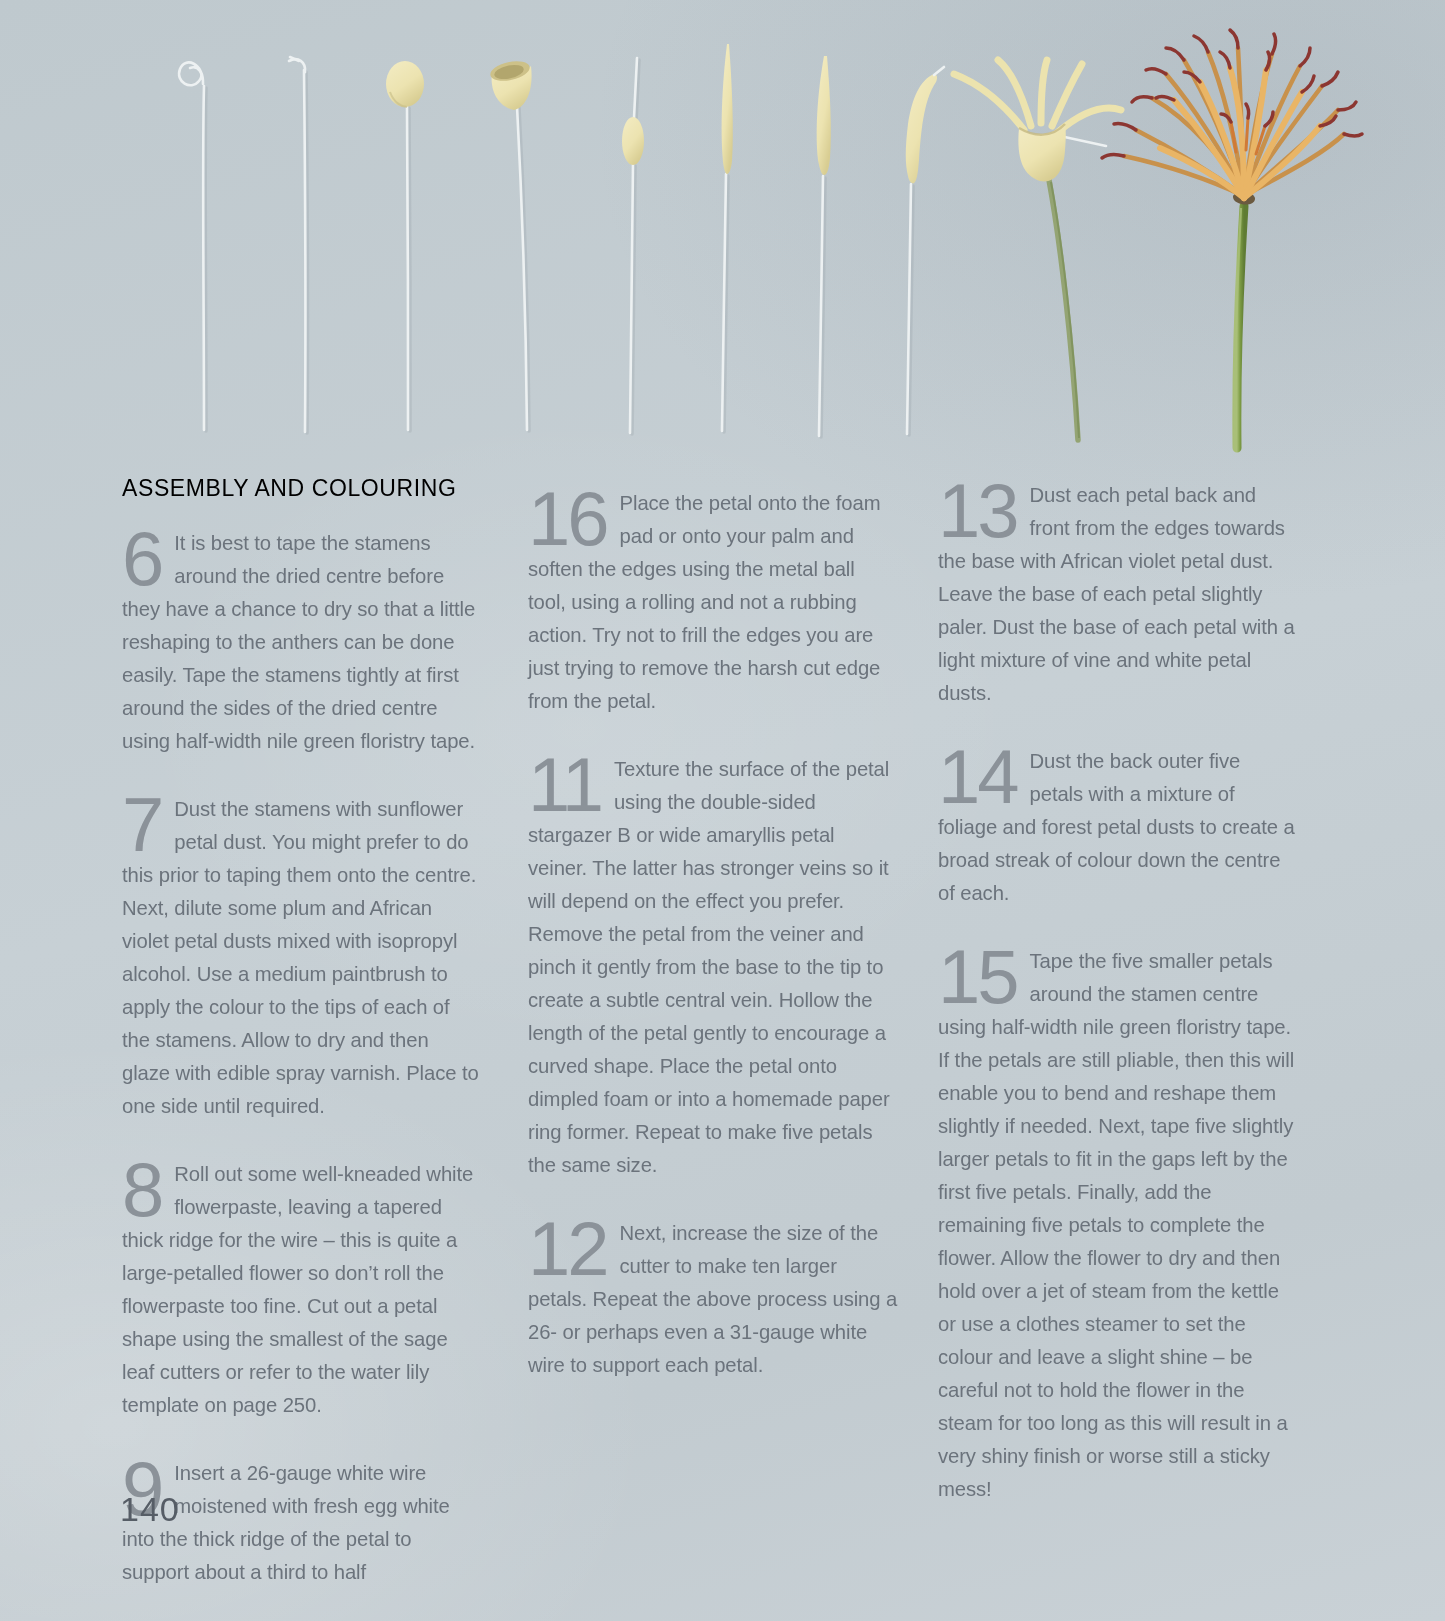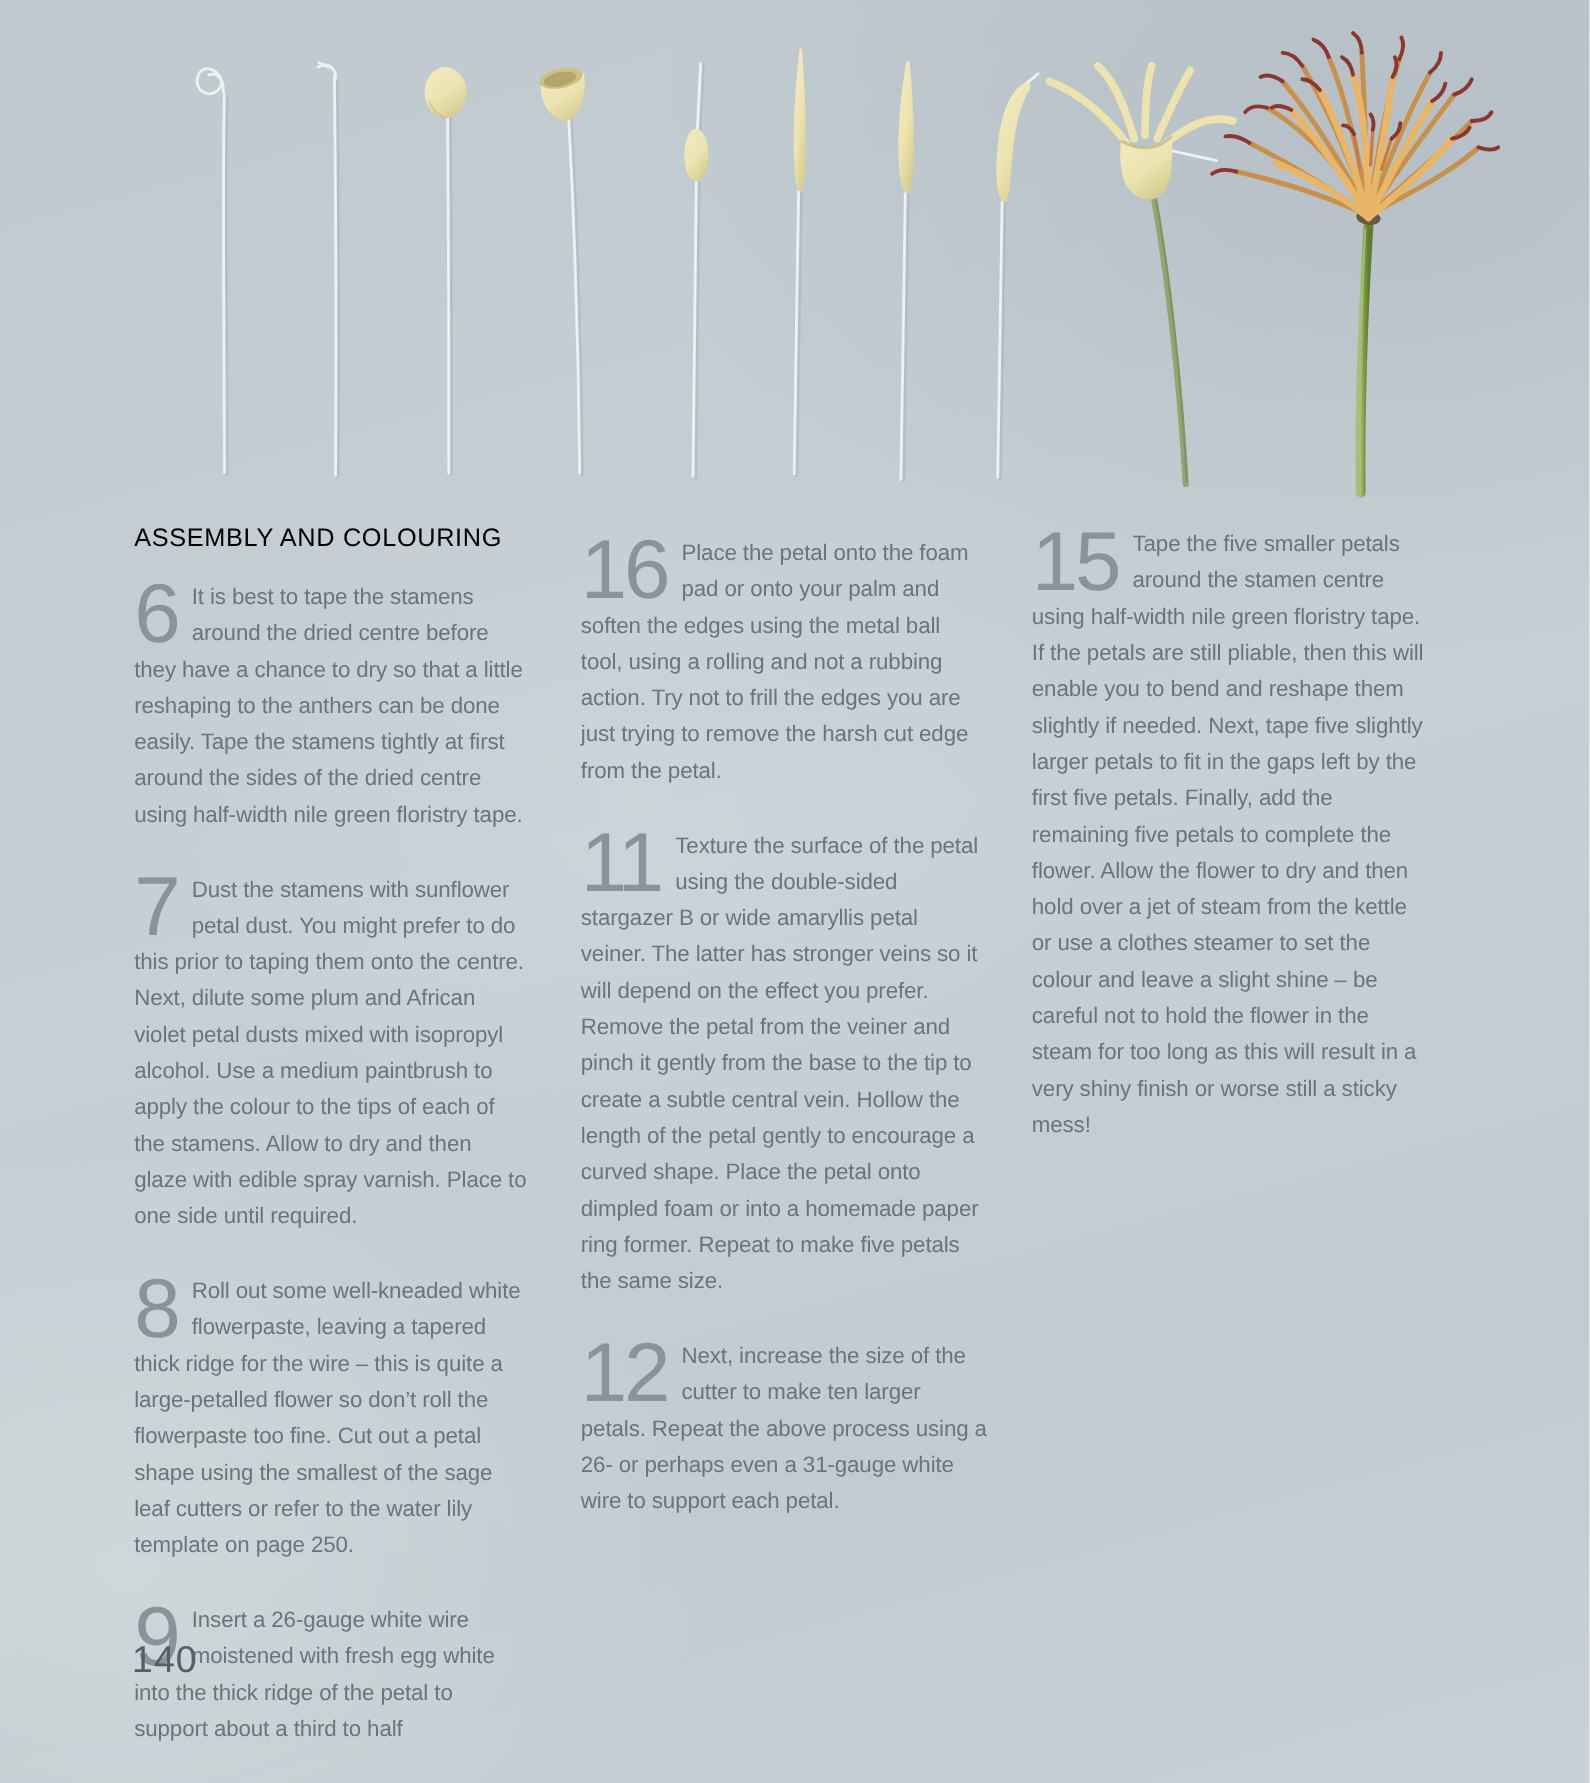--- a/index.html
+++ b/index.html
@@ -180,16 +180,18 @@
     <div class="step"><span class="num">7</span><span>Dust the stamens with sunflower petal dust. You might prefer to do this prior to taping them onto the centre. Next, dilute some plum and African violet petal dusts mixed with isopropyl alcohol. Use a medium paintbrush to apply the colour to the tips of each of the stamens. Allow to dry and then glaze with edible spray varnish. Place to one side until required.</span></div>
     <div class="step"><span class="num">8</span><span>Roll out some well-kneaded white flowerpaste, leaving a tapered thick ridge for the wire – this is quite a large-petalled flower so don’t roll the flowerpaste too fine. Cut out a petal shape using the smallest of the sage leaf cutters or refer to the water lily template on page 250.</span></div>
     <div class="step"><span class="num">9</span><span>Insert a 26-gauge white wire moistened with fresh egg white into the thick ridge of the petal to support about a third to half</span></div>
   </div>
 <div class="col" id="col2">
     <div class="step"><span class="num">16</span><span>Place the petal onto the foam pad or onto your palm and soften the edges using the metal ball tool, using a rolling and not a rubbing action. Try not to frill the edges you are just trying to remove the harsh cut edge from the petal.</span></div>
     <div class="step"><span class="num">11</span><span>Texture the surface of the petal using the double-sided stargazer B or wide amaryllis petal veiner. The latter has stronger veins so it will depend on the effect you prefer. Remove the petal from the veiner and pinch it gently from the base to the tip to create a subtle central vein. Hollow the length of the petal gently to encourage a curved shape. Place the petal onto dimpled foam or into a homemade paper ring former. Repeat to make five petals the same size.</span></div>
     <div class="step"><span class="num">12</span><span>Next, increase the size of the cutter to make ten larger petals. Repeat the above process using a 26- or perhaps even a 31-gauge white wire to support each petal.</span></div>
   </div>
 <div class="col" id="col3">
+    <div class="step"><span class="num">13</span><span>Dust each petal back and front from the edges towards the base with African violet petal dust. Leave the base of each petal slightly paler. Dust the base of each petal with a light mixture of vine and white petal dusts.</span></div>
+    <div class="step"><span class="num">14</span><span>Dust the back outer five petals with a mixture of foliage and forest petal dusts to create a broad streak of colour down the centre of each.</span></div>
     <div class="step"><span class="num">15</span><span>Tape the five smaller petals around the stamen centre using half-width nile green floristry tape. If the petals are still pliable, then this will enable you to bend and reshape them slightly if needed. Next, tape five slightly larger petals to fit in the gaps left by the first five petals. Finally, add the remaining five petals to complete the flower. Allow the flower to dry and then hold over a jet of steam from the kettle or use a clothes steamer to set the colour and leave a slight shine – be careful not to hold the flower in the steam for too long as this will result in a very shiny finish or worse still a sticky mess!</span></div>
   </div>
 
 <div class="pagenum">140</div>
 
 </body></html>

